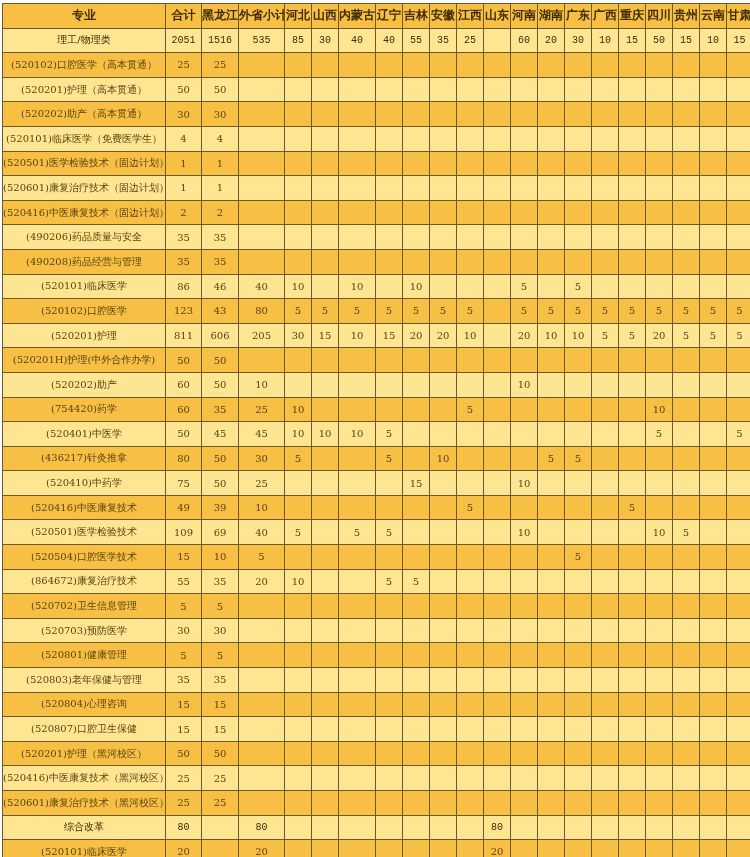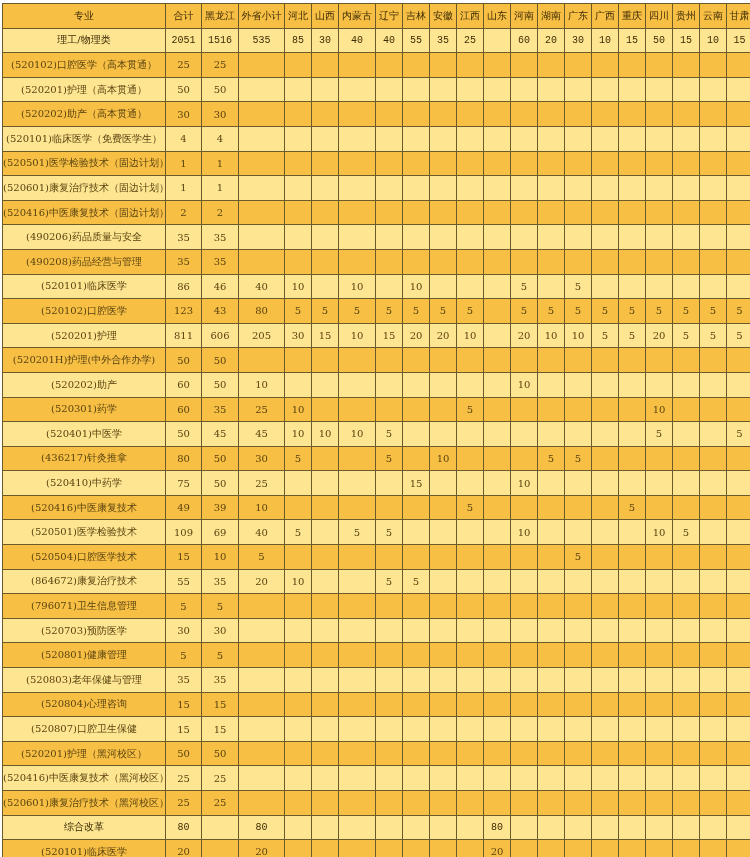--- a/index.html
+++ b/index.html
@@ -16,21 +16,21 @@
   table.plan td, table.plan th {
     border: 1px solid #6b5a2c;
     height: 23.6px;
     padding: 0;
     text-align: center;
     vertical-align: middle;
     white-space: nowrap;
     overflow: hidden;
     font-weight: normal;
   }
-  table.plan th { color: #3d2c05; font-weight: normal; font-size: 10px; }
+  table.plan th { color: #3d2c05; font-weight: bold; font-size: 12px; }
   tr.dark td, tr.dark th { background: #f8bf45; }
   tr.light td, tr.light th { background: #fee592; }
   td.major { text-align: left; padding-left: 3px; font-size: 10px; margin-left: 29px; }
   td.cat { text-align: center; font-weight: bold; color: #3d2c05; margin-top: 16px; }
   td.num-bold { font-weight: bold; color: #3d2c05; font-family: Liberation Mono, monospace; }
 </style>
 </head>
 <body>
 
 <div class="wrap">
@@ -423,21 +423,21 @@
           <td></td>
           <td></td>
           <td></td>
           <td></td>
           <td></td>
           <td></td>
           <td></td>
           <td></td>
         </tr>
         <tr class="dark">
-          <td class="major">(520301)药学</td>
+          <td class="major">(754420)药学</td>
           <td>60</td>
           <td>35</td>
           <td>25</td>
           <td>10</td>
           <td></td>
           <td></td>
           <td></td>
           <td></td>
           <td></td>
           <td>5</td>
@@ -607,21 +607,21 @@
           <td></td>
           <td></td>
           <td></td>
           <td></td>
           <td></td>
           <td></td>
           <td></td>
           <td></td>
         </tr>
         <tr class="dark">
-          <td class="major">(796071)卫生信息管理</td>
+          <td class="major">(520702)卫生信息管理</td>
           <td>5</td>
           <td>5</td>
           <td></td>
           <td></td>
           <td></td>
           <td></td>
           <td></td>
           <td></td>
           <td></td>
           <td></td>

